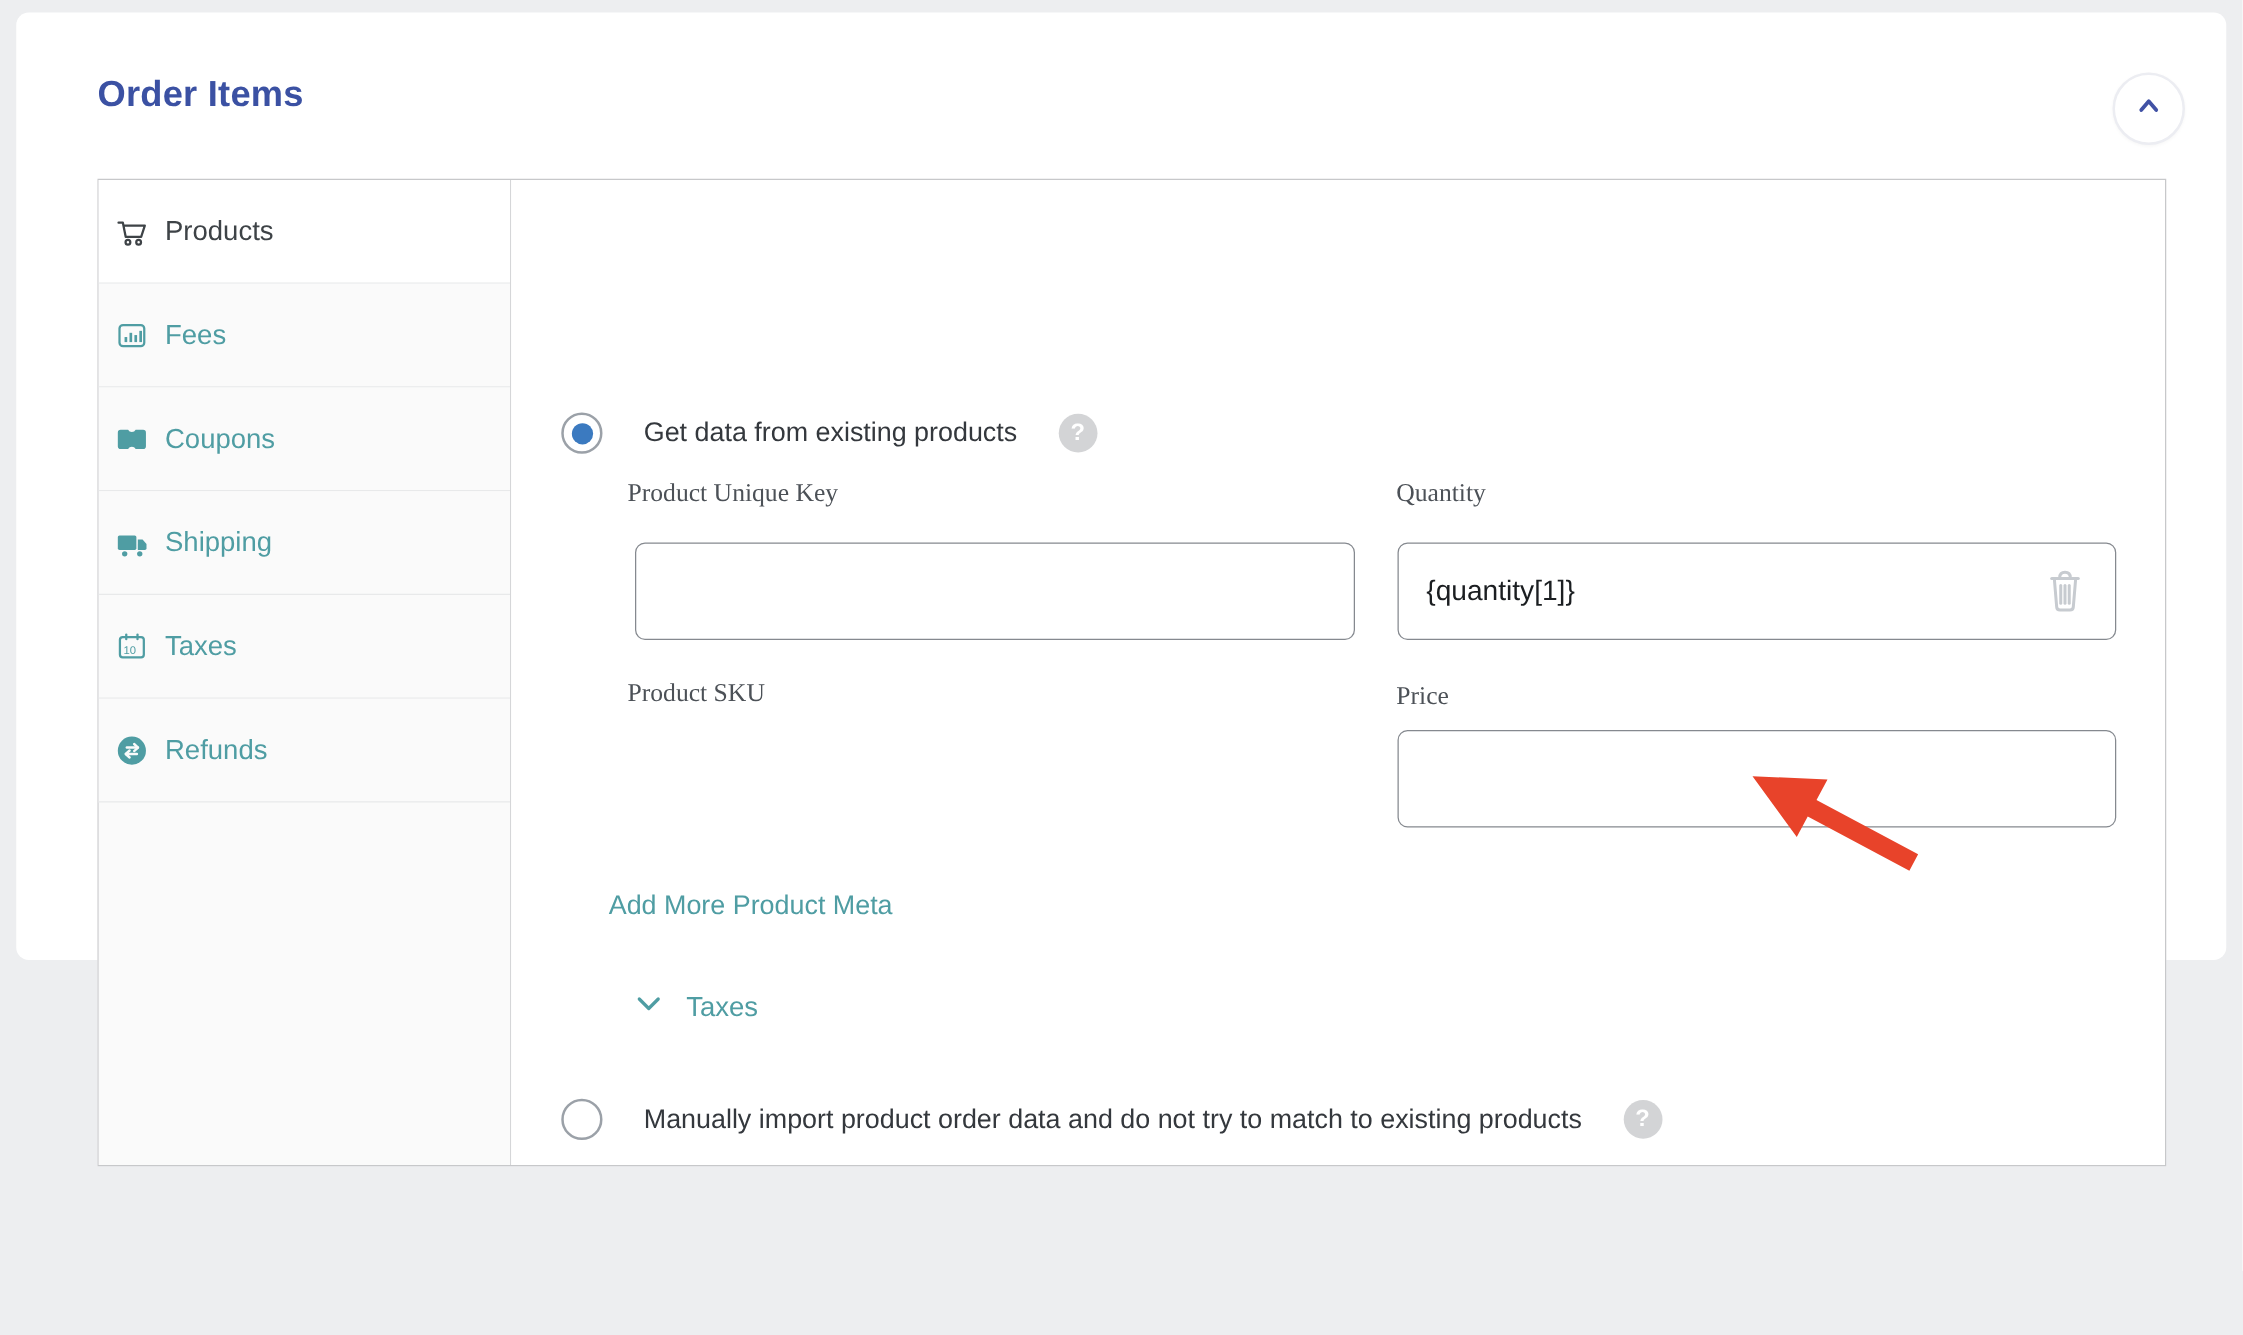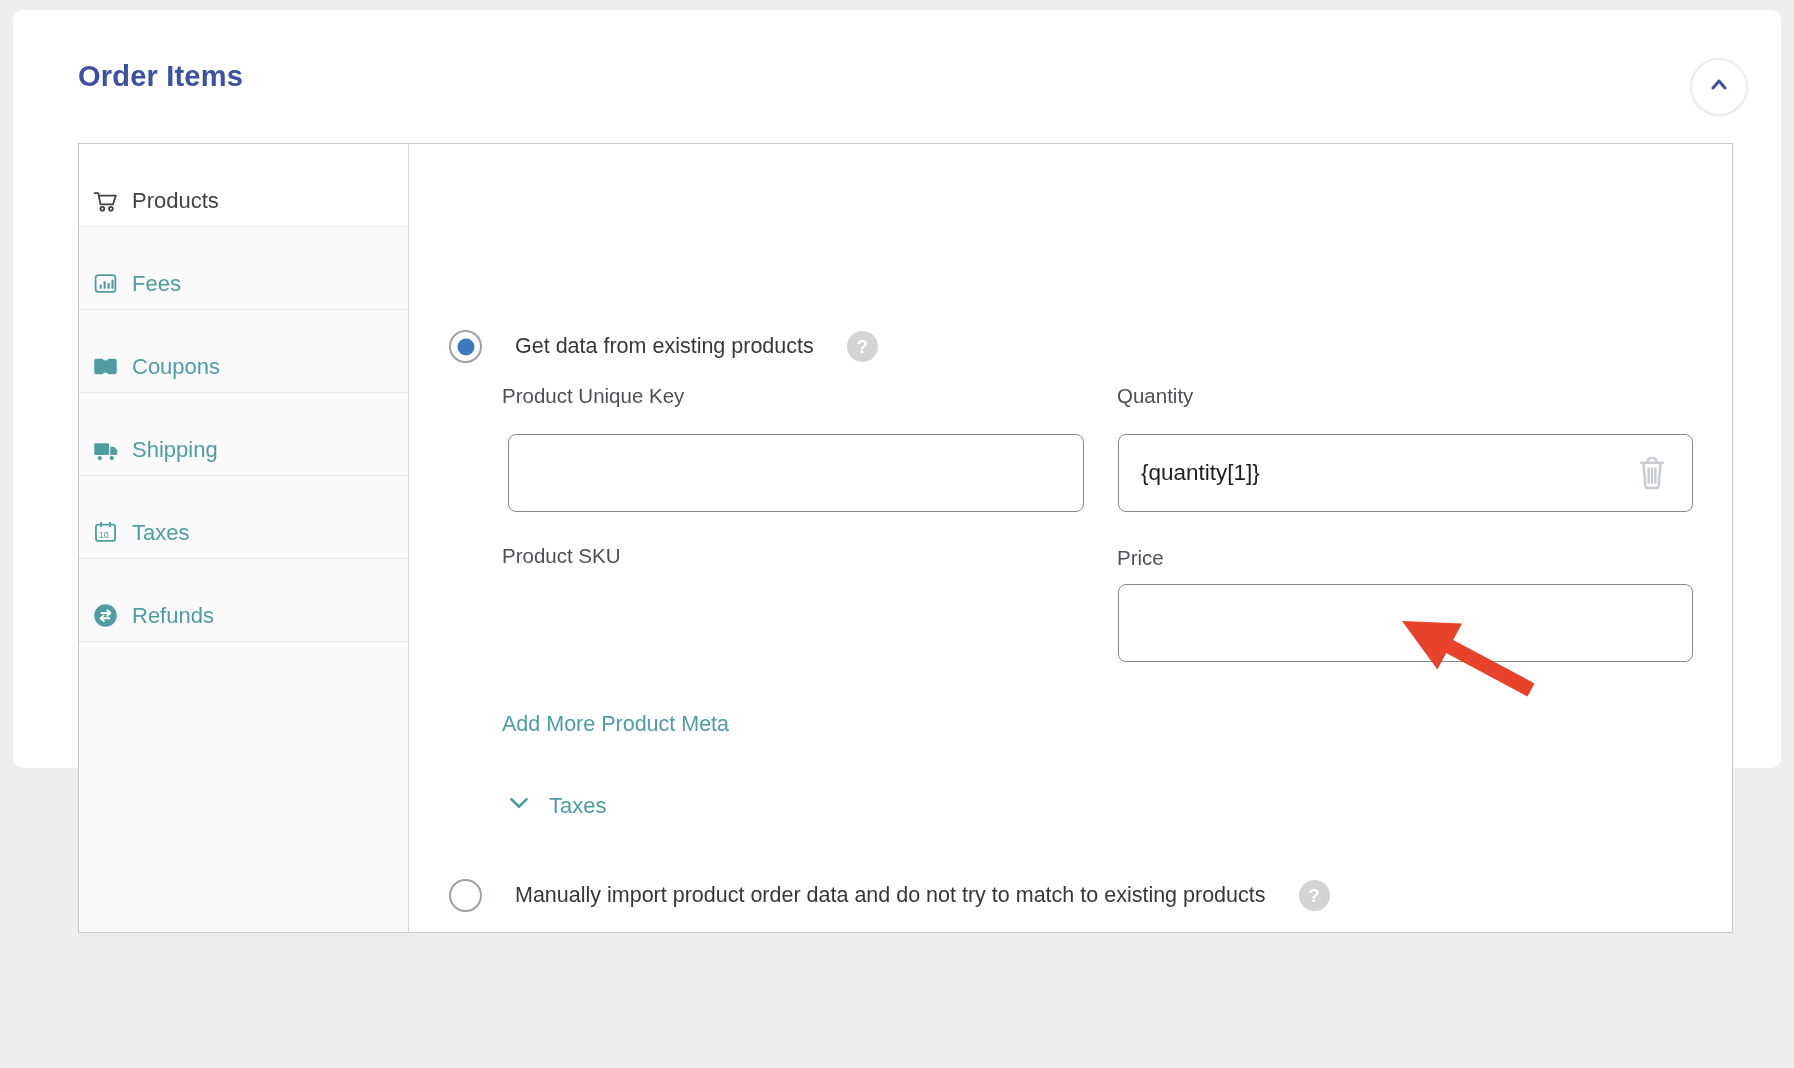--- a/index.html
+++ b/index.html
@@ -34,22 +34,22 @@
     position:absolute; left:65px; top:133px; width:1655px; height:790px;
     border:1px solid #c7c8ca; background:#ffffff; display:flex;
   }
 
   
   .sidebar {
     width:330px; flex:0 0 330px; background:#fafafa;
     border-right:1px solid #d5d6d8; display:flex; flex-direction:column;
   }
   .side-item {
-    height:83px; display:flex; align-items:flex-end; gap:13px;
-    padding:0 14px 12px 13px; border-bottom:1px solid #e8e9ea;
+    height:83px; display:flex; align-items:center; gap:13px;
+    padding:0 14px 0 13px; border-bottom:1px solid #e8e9ea;
     color:#4f9da3; font-size:22px; cursor:pointer; background:#fafafa;
   }
   .side-item.active { background:#ffffff; color:#3e4347; }
   .side-item .ic { width:27px; height:27px; flex:0 0 27px; display:flex; align-items:center; justify-content:center; }
   .side-item .ic svg { width:27px; height:27px; display:block; }
 
   
   .main { flex:1 1 auto; position:relative; background:#ffffff; }
 
   .radio-row { position:absolute; display:flex; align-items:center; gap:33px; }
@@ -63,42 +63,42 @@
     content:""; position:absolute; left:50%; top:50%; width:17px; height:17px;
     transform:translate(-50%,-50%); border-radius:50%; background:#3b7ac0;
   }
   .radio-label { font-size:21.5px; color:#34383d; }
   .help {
     width:31px; height:31px; border-radius:50%; background:#d3d4d6; color:#ffffff;
     font-size:19px; font-weight:bold; display:flex; align-items:center; justify-content:center;
     cursor:pointer; flex:0 0 31px;
   }
 
-  .field-label { position:absolute; font-size:20.5px; color:#4c5157; }
+  .field-label { position:absolute; font-size:20.5px; color:#4c5157;font-family:Liberation Serif, serif; }
   .text-input {
     position:absolute; height:78px; border:1.5px solid #85898f; border-radius:8px;
     background:#fff; font-family:inherit; font-size:22.5px; color:#1b1e21;
     padding:0 60px 0 22px; outline:none; width:576px;
   }
   .lbl-puk { left:93px; top:240px; }
   .lbl-qty { left:708px; top:240px; }
   .in-puk  { left:99px;  top:290px; }
   .in-qty  { left:709px; top:290px; width:575px; }
   .lbl-sku { left:93px; top:400px; }
   .lbl-price { left:708px; top:402px; }
   .in-sku  { left:99px;  top:440px; }
   .in-price{ left:709px; top:440px; width:575px; }
 
   .trash-btn {
     position:absolute; left:1225px; top:306px; width:36px; height:44px;
     display:flex; align-items:center; justify-content:center; cursor:pointer;
   }
 
   .add-meta-link {
-    position:absolute; left:93px; top:568px; font-size:21.5px; color:#4f9da3;
+    position:absolute; left:78px; top:568px; font-size:21.5px; color:#4f9da3;
     cursor:pointer;
   }
 
   .taxes-toggle {
     position:absolute; left:97px; top:646px; display:flex; align-items:center;
     gap:17px; color:#4f9da3; font-size:22px; cursor:pointer;
   }
 
   .advanced-band {
     position:absolute; left:0; bottom:0; width:100%; height:122px;

